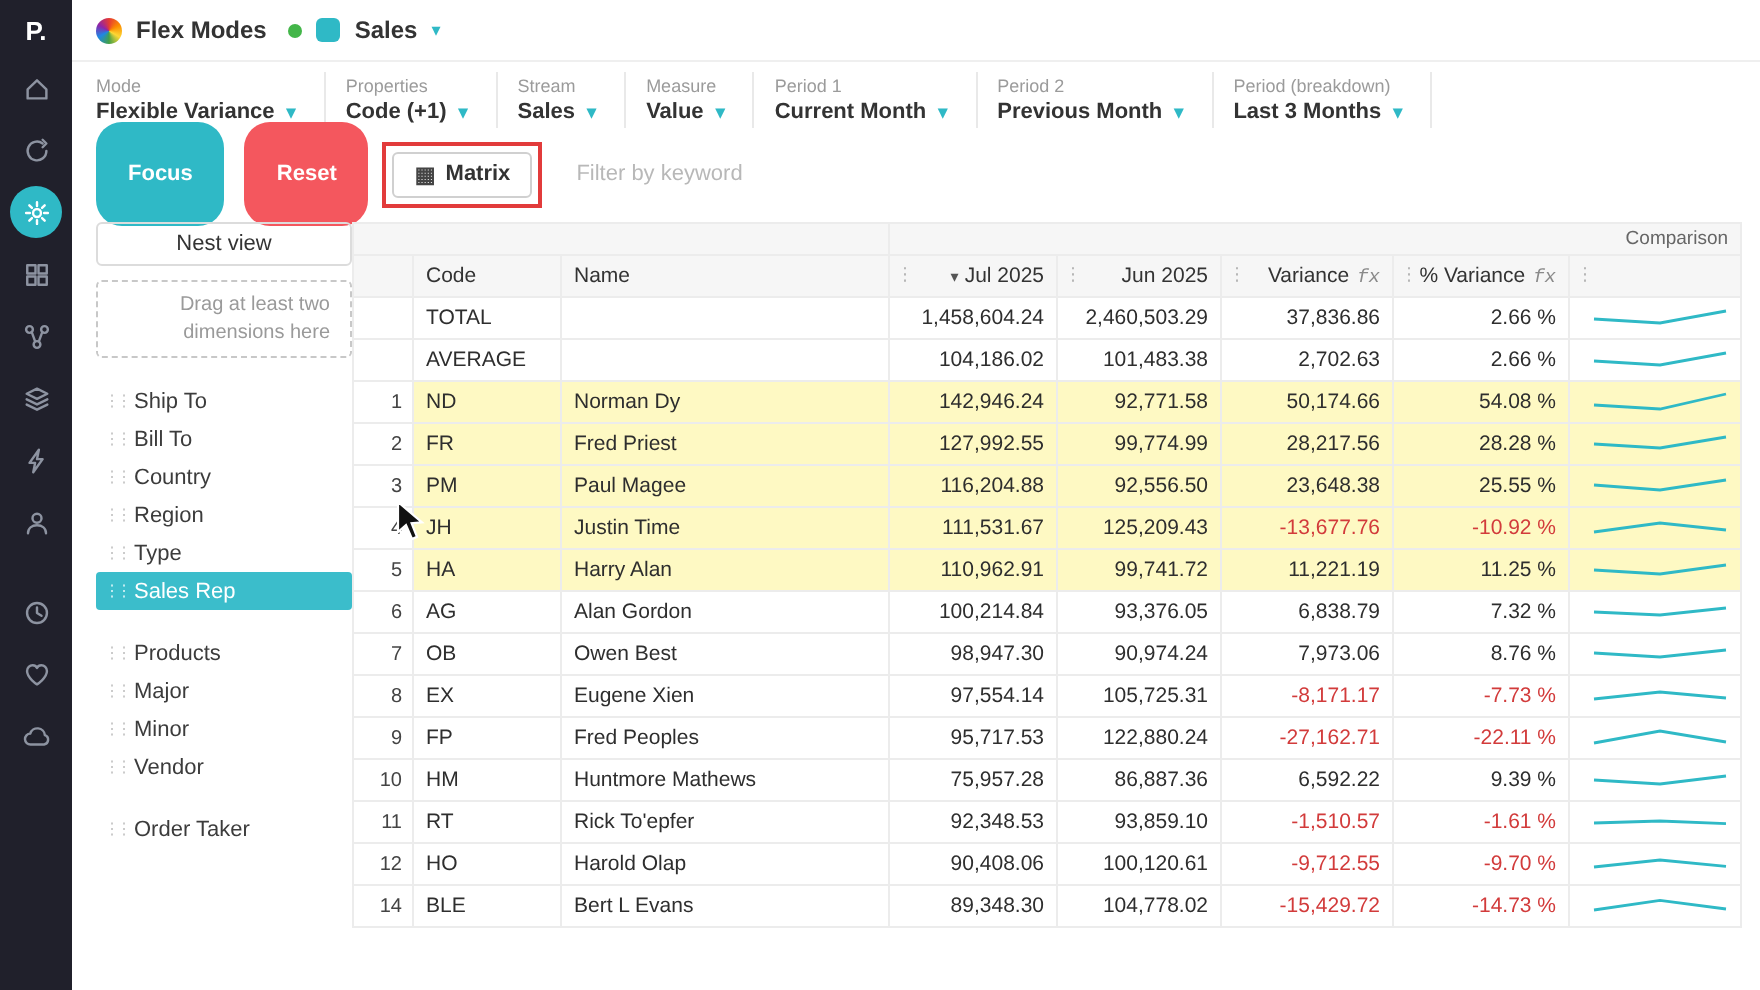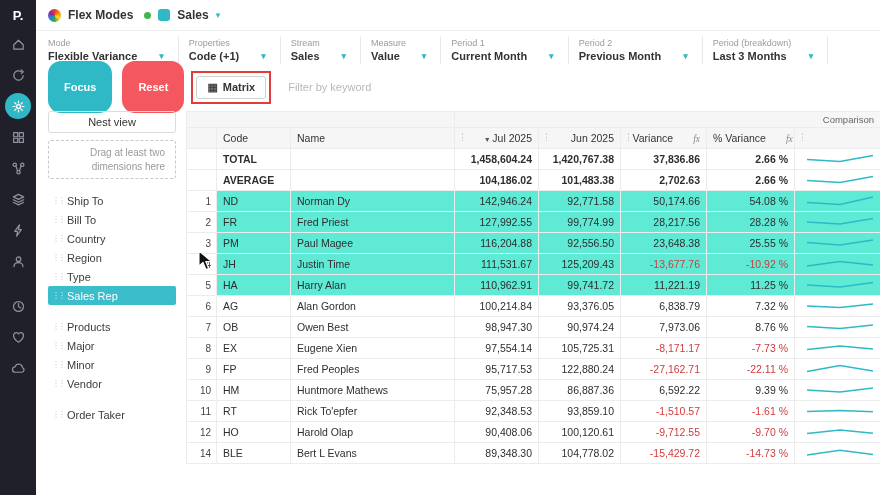--- a/index.html
+++ b/index.html
@@ -24,61 +24,61 @@
   .status-dot{width:7px;height:7px;border-radius:50%;background:#43b649;margin-left:4px}
   .db-icon{width:12px;height:12px;border-radius:3px;background:#2fb9c6}
   .db-name{font-size:12px;color:#333;font-weight:600}
   .chev{color:#2fb9c6;font-size:9px}
 
   
   .toolbar{display:flex;align-items:center;height:38px;padding-left:12px}
   .tb-control{padding:2px 14px 2px 10px;border-right:1px solid #e9e9e9}
   .tb-control:first-child{padding-left:0}
   .tb-label{font-size:9px;color:#9b9b9b;margin-bottom:2px}
-  .tb-value{font-size:11px;font-weight:600;color:#333;display:flex;align-items:center;gap:22px;white-space:nowrap}
+  .tb-value{font-size:11px;font-weight:600;color:#333;display:flex;align-items:center;gap:6px;white-space:nowrap}
 
   
   .actions{height:36px;display:flex;align-items:center;gap:10px;padding-left:12px}
   .btn{font-family:inherit;font-size:11px;font-weight:bold;border:none;border-radius:13px;padding:20px 16px;color:#fff;cursor:pointer}
   .btn.focus{background:#2fb9c6}
   .btn.reset{background:#f4575e}
   .matrix-wrap{position:relative;margin-left:2px}
   .btn.matrix{background:#fff;color:#333;border:1px solid #d0d0d0;border-radius:3px;padding:4px 10px;display:flex;align-items:center;gap:5px}
   .matrix-icon{font-size:11px;color:#444}
   .annotation{position:absolute;inset:-5px;border:2px solid #e23b3b;pointer-events:none}
   .filter{border:none;outline:none;background:transparent;font-family:inherit;font-size:11px;color:#444;width:240px;margin-left:10px}
   .filter::placeholder{color:#b8b8b8}
 
   
-  .content{flex:1;display:flex;align-items:flex-start;gap:10px;padding:6px 0 0 12px}
+  .content{flex:1;display:flex;align-items:flex-start;padding:6px 0 0 12px}
   .nest{width:128px;flex-shrink:0}
   .nest-title{border:1px solid #dcdcdc;border-radius:3px;height:20px;line-height:20px;text-align:center;font-size:11px;color:#333;margin-bottom:7px}
   .drop-hint{border:1px dashed #c8c8c8;border-radius:3px;padding:5px 10px;font-size:10px;color:#9a9a9a;text-align:right;line-height:1.35;margin-bottom:12px}
   .ngroup + .ngroup{margin-top:12px}
   .nitem{display:flex;align-items:center;gap:6px;height:19px;padding:0 4px;font-size:11px;color:#3c3c3c;border-radius:2px}
   .handle{color:#c2c2c2;font-size:8px;letter-spacing:-2px;width:9px}
   .nitem.active{background:#3bbdcb;color:#fff}
   .nitem.active .handle{color:#d6f3f6}
 
   
   table.grid{border-collapse:collapse;table-layout:fixed;width:694px;background:#fff;font-size:10.5px;color:#2e2e2e}
   .grid th,.grid td{border:1px solid #ececec;padding:0 6px;white-space:nowrap;overflow:hidden;font-weight:normal}
   .grid td{height:18px}
   .ghead{background:#f6f6f6;height:15px;font-size:9.5px;color:#666}
   .comparison{text-align:right}
   .ch{background:#f6f6f6;height:20px;font-size:10.5px;font-weight:bold;color:#333;text-align:left;position:relative}
   .ch.num{text-align:right}
   .menu-icon{position:absolute;left:3px;top:4px;color:#b3b3b3;font-size:9px;font-weight:normal}
   .sort{color:#555;font-size:8px;margin-right:3px}
-  .fx{font-family:Liberation Serif, serif;font-style:italic;font-size:9.5px;color:#8a8a8a;margin-left:20px;font-weight:normal}
+  .fx{font-family:Liberation Mono, monospace;font-style:italic;font-size:9.5px;color:#8a8a8a;margin-left:4px;font-weight:normal}
   td.num{text-align:right}
   td.neg{color:#d23b3b}
   td.rn{text-align:right;font-size:10px;color:#444;background:#fff;padding-right:5px}
-  tr.summary td{font-weight:bold}
-  tr.hl td{background:#5eead4}
+  tr.summary td{font-weight:normal}
+  tr.hl td{background:#fef9c3}
   tr.hl td.rn{background:#fff}
   td.sparkcell{padding:1px 4px}
   .spark{display:block;margin-left:auto}
 
   .cursor{position:absolute;left:198px;top:250px;z-index:10;pointer-events:none}
 </style>
 </head>
 <body>
 
 <div class="app">
@@ -316,21 +316,21 @@
                 <th class="ch num"><span class="menu-icon">⋮</span><span class="ch-label">% Variance</span><span class="fx">fx</span></th>
                 <th class="ch num"><span class="menu-icon">⋮</span><span class="ch-label"></span></th>
               </tr>
             </thead>
           <tbody>
               <tr class="summary">
        <td class="rn"></td>
        <td>TOTAL</td>
        <td></td>
        <td class="num">1,458,604.24</td>
-                <td class="num">1,420,767.38</td>
+                <td class="num">2,460,503.29</td>
                 <td class="num">37,836.86</td>
                 <td class="num">2.66 %</td>
        <td class="sparkcell">
                   <svg class="spark" width="72" height="14">
                     <polyline points="3.0,7.5 36.0,9.5 69.0,3.5" fill="none" stroke="#2fb9c6" stroke-width="1.4"></polyline>
                   </svg>
                 </td>
      </tr>
               <tr class="summary">
        <td class="rn"></td>

